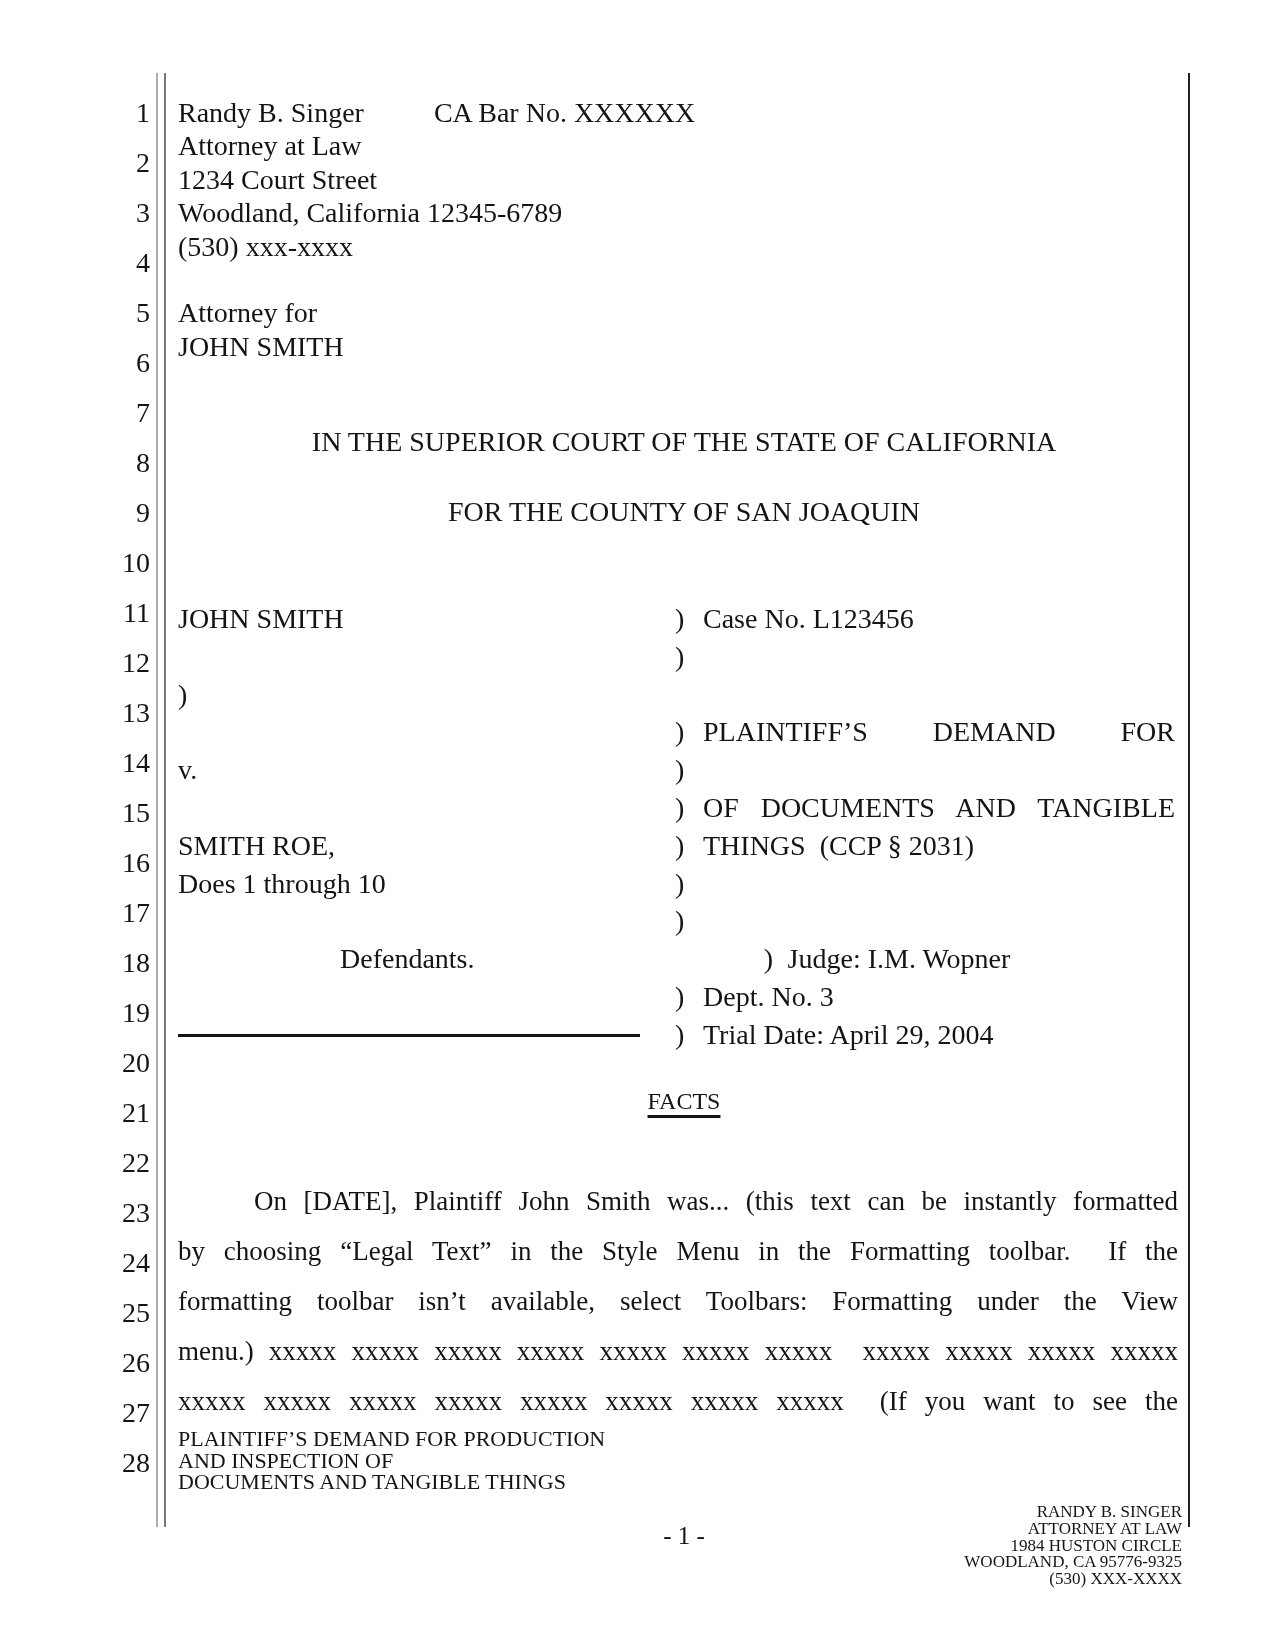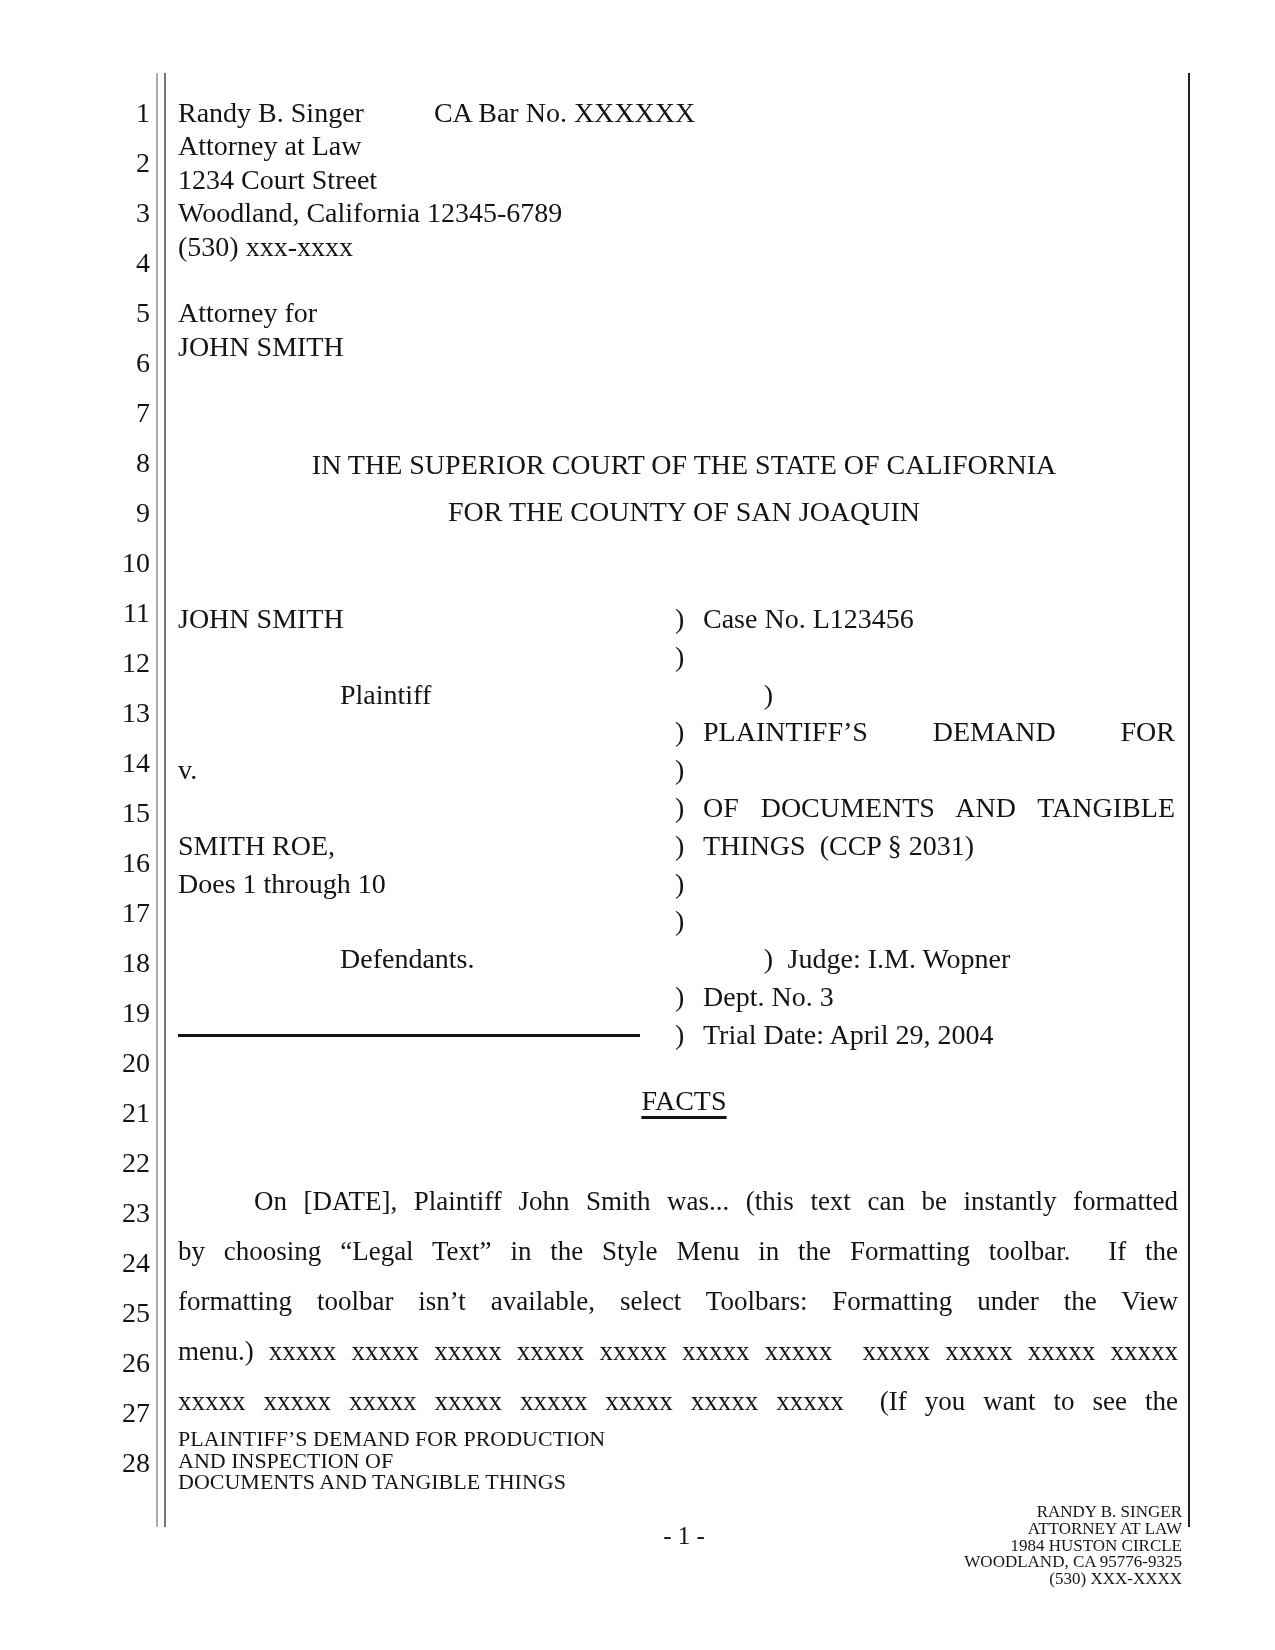--- a/index.html
+++ b/index.html
@@ -15,33 +15,33 @@
   .rule-r  { left:1188px; background:#212121; }
   
   .linenos { position:absolute; left:0; top:88px; width:150px; text-align:right; }
   .lineno { height:50px; line-height:50px; font-size:28px; }
   
   .attorney { position:absolute; left:178px; top:96px; font-size:28px; }
   .attorney .arow { height:33.4px; line-height:33.4px; white-space:nowrap; }
   .bar-gap { display:inline-block; width:70px; }
   
   .court-line { position:absolute; left:178px; width:1012px; text-align:center; font-size:28px; line-height:36px; white-space:nowrap; }
-  .court-1 { top:424px;margin-top:23px; }
+  .court-1 { top:424px; }
   .court-2 { top:494px; }
   
   .caption { position:absolute; left:178px; top:600px; width:1012px; font-size:28px; }
   .cap-row { display:flex; height:37.8px; line-height:37.8px; }
   .cap-left { width:497px; }
   .cap-paren { width:28px; }
   .cap-right { width:472px; }
   .just { text-align:justify; text-align-last:justify; }
   .indent { padding-left:162px; }
   .defendant-underline { position:absolute; left:178px; top:1022px; width:462px; height:12px; border-bottom:3px solid #141414; }
   
-  .facts { position:absolute; left:178px; top:1083px; width:1012px; text-align:center; font-size:28px; line-height:36px; }
+  .facts { position:absolute; left:178px; top:1083px; width:1012px; text-align:center; font-size:24px; line-height:36px; }
   .facts span { text-decoration:underline; text-decoration-thickness:2.5px; text-underline-offset:6px; }
   .bodypar { position:absolute; left:178px; top:1176px; width:1000px; font-size:27px; }
   .body-line { height:50px; line-height:50px; text-align:justify; text-align-last:justify; }
   .body-line.first { text-indent:76px; }
   
   .footer-left { position:absolute; left:178px; top:1428px; font-size:22px; line-height:21.5px; }
   .footer-center { position:absolute; left:178px; top:1522px; width:1012px; text-align:center; font-size:25px; }
   .footer-right { position:absolute; right:93px; top:1504px; text-align:right; font-size:17px; line-height:16.8px; }
 </style>
 </head>
@@ -105,21 +105,20 @@
       <div class="cap-left">JOHN SMITH</div>
       <div class="cap-paren">)</div>
       <div class="cap-right">Case No. L123456</div>
     </div>
     <div class="cap-row">
       <div class="cap-left"></div>
       <div class="cap-paren">)</div>
       <div class="cap-right"></div>
     </div>
     <div class="cap-row">
-      <div class="cap-left indent">Plaintiff</div>
       <div class="cap-paren">)</div>
       <div class="cap-right"></div>
     </div>
     <div class="cap-row">
       <div class="cap-left"></div>
       <div class="cap-paren">)</div>
       <div class="cap-right just">PLAINTIFF’S DEMAND FOR</div>
     </div>
     <div class="cap-row">
       <div class="cap-left">v.</div>

